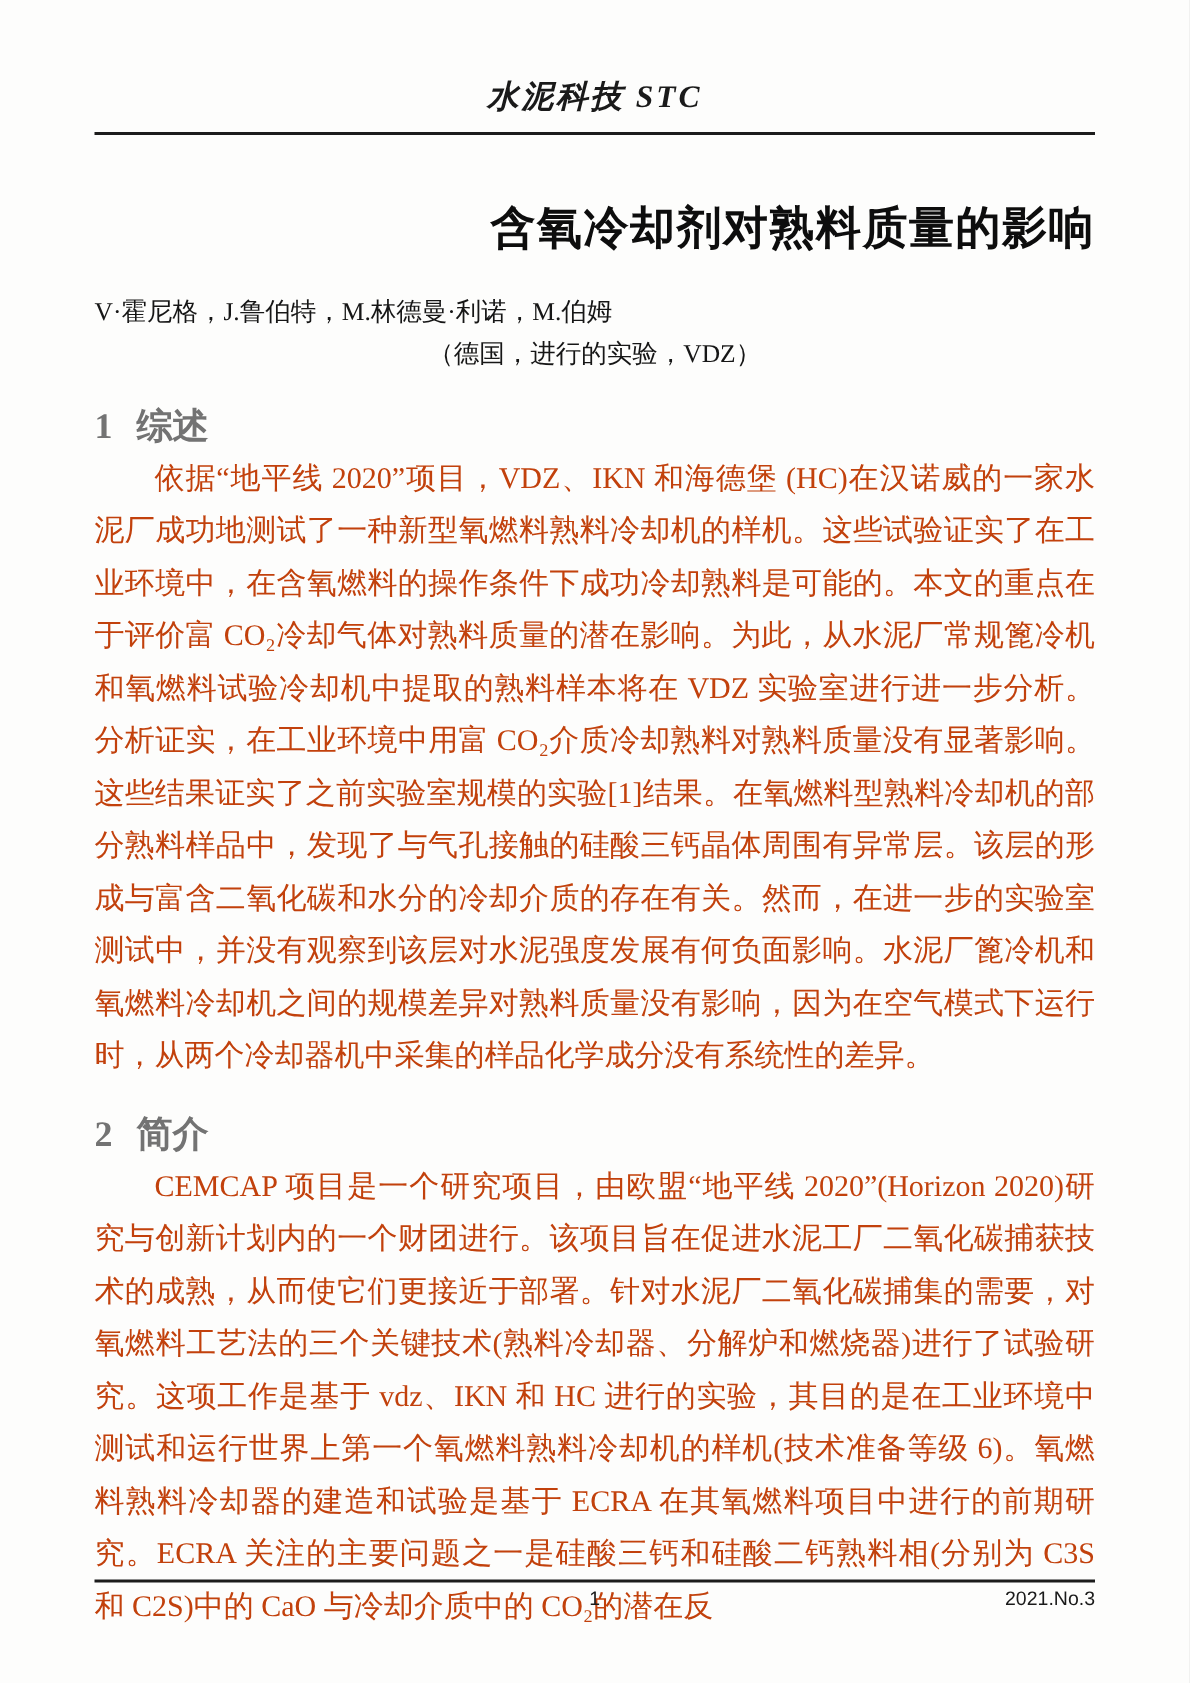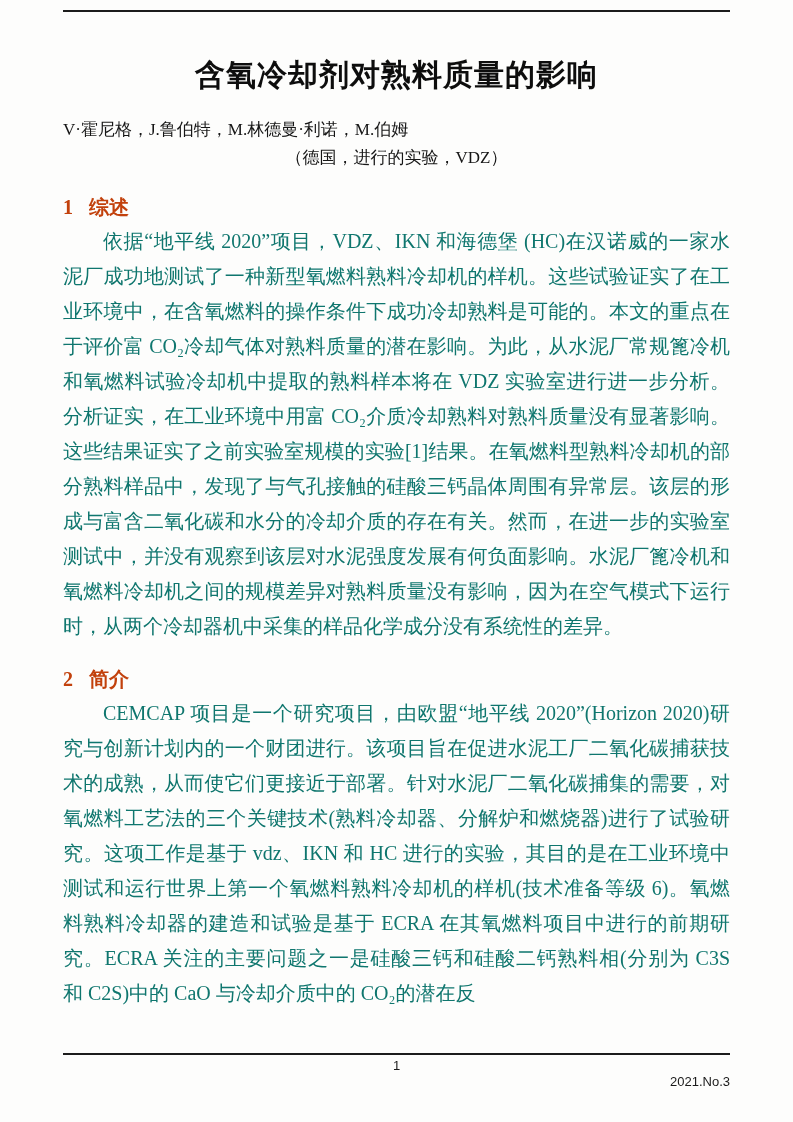--- a/index.html
+++ b/index.html
@@ -27,21 +27,21 @@
     color: #1a1a1a;
   }
   .header-rule {
     margin: 10px 63px 0 63px;
     border: none;
     border-top: 2px solid #1c1c1c;
     height: 0;
   }
   .article-title {
     margin: 44px 63px 0 63px;
-    text-align: center;
+    text-align: right;
     font-size: 30px;
     line-height: 38px;
     font-weight: 700;
     font-family: "Liberation Sans", "DejaVu Sans", sans-serif;
     letter-spacing: 1px;
     color: #0d0d0d;
   }
   .authors-line {
     margin: 24px 63px 0 63px;
     text-align: left;
@@ -56,40 +56,40 @@
     line-height: 24px;
     color: #161616;
   }
   .section {
     margin: 0 63px;
   }
   .section-heading {
     margin-top: 22px;
     font-family: "Liberation Sans", "DejaVu Sans", sans-serif;
     font-weight: 700;
-    font-size: 20px;
+    font-size: 24px;
     line-height: 30px;
-    color: #c2410c;
+    color: #737373;
   }
   .section-heading .sec-num {
     display: inline-block;
     margin-right: 16px;
     font-family: "Liberation Serif", "DejaVu Serif", serif;
     font-weight: 700;
   }
   .section + .section .section-heading {
     margin-top: 12px;
   }
   .section-body {
     margin-top: 2px;
     font-size: 20px;
     line-height: 35px;
     text-align: justify;
     text-indent: 2em;
-    color: #0f766e;
+    color: #c2410c;
   }
   .page-footer {
     position: absolute;
     left: 63px;
     right: 63px;
     top: 1053px;
   }
   .footer-rule {
     border: none;
     border-top: 2px solid #1c1c1c;
@@ -104,28 +104,29 @@
     font-size: 13px;
     color: #1a1a1a;
   }
   .footer-page-number {
     display: block;
     text-align: center;
   }
   .footer-issue {
     position: absolute;
     right: 0;
-    top: 16px;
+    top: 0;
   }
 </style>
 </head>
 <body>
 
 <div class="page">
 
+  <div class="journal-header">水泥科技 STC</div>
 
   <hr class="header-rule">
 
   <h1 class="article-title">含氧冷却剂对熟料质量的影响</h1>
 
   <div class="authors-line">V·霍尼格，J.鲁伯特，M.林德曼·利诺，M.伯姆</div>
 
   <div class="affiliation-line">（德国，进行的实验，VDZ）</div>
 
   <div class="section">

